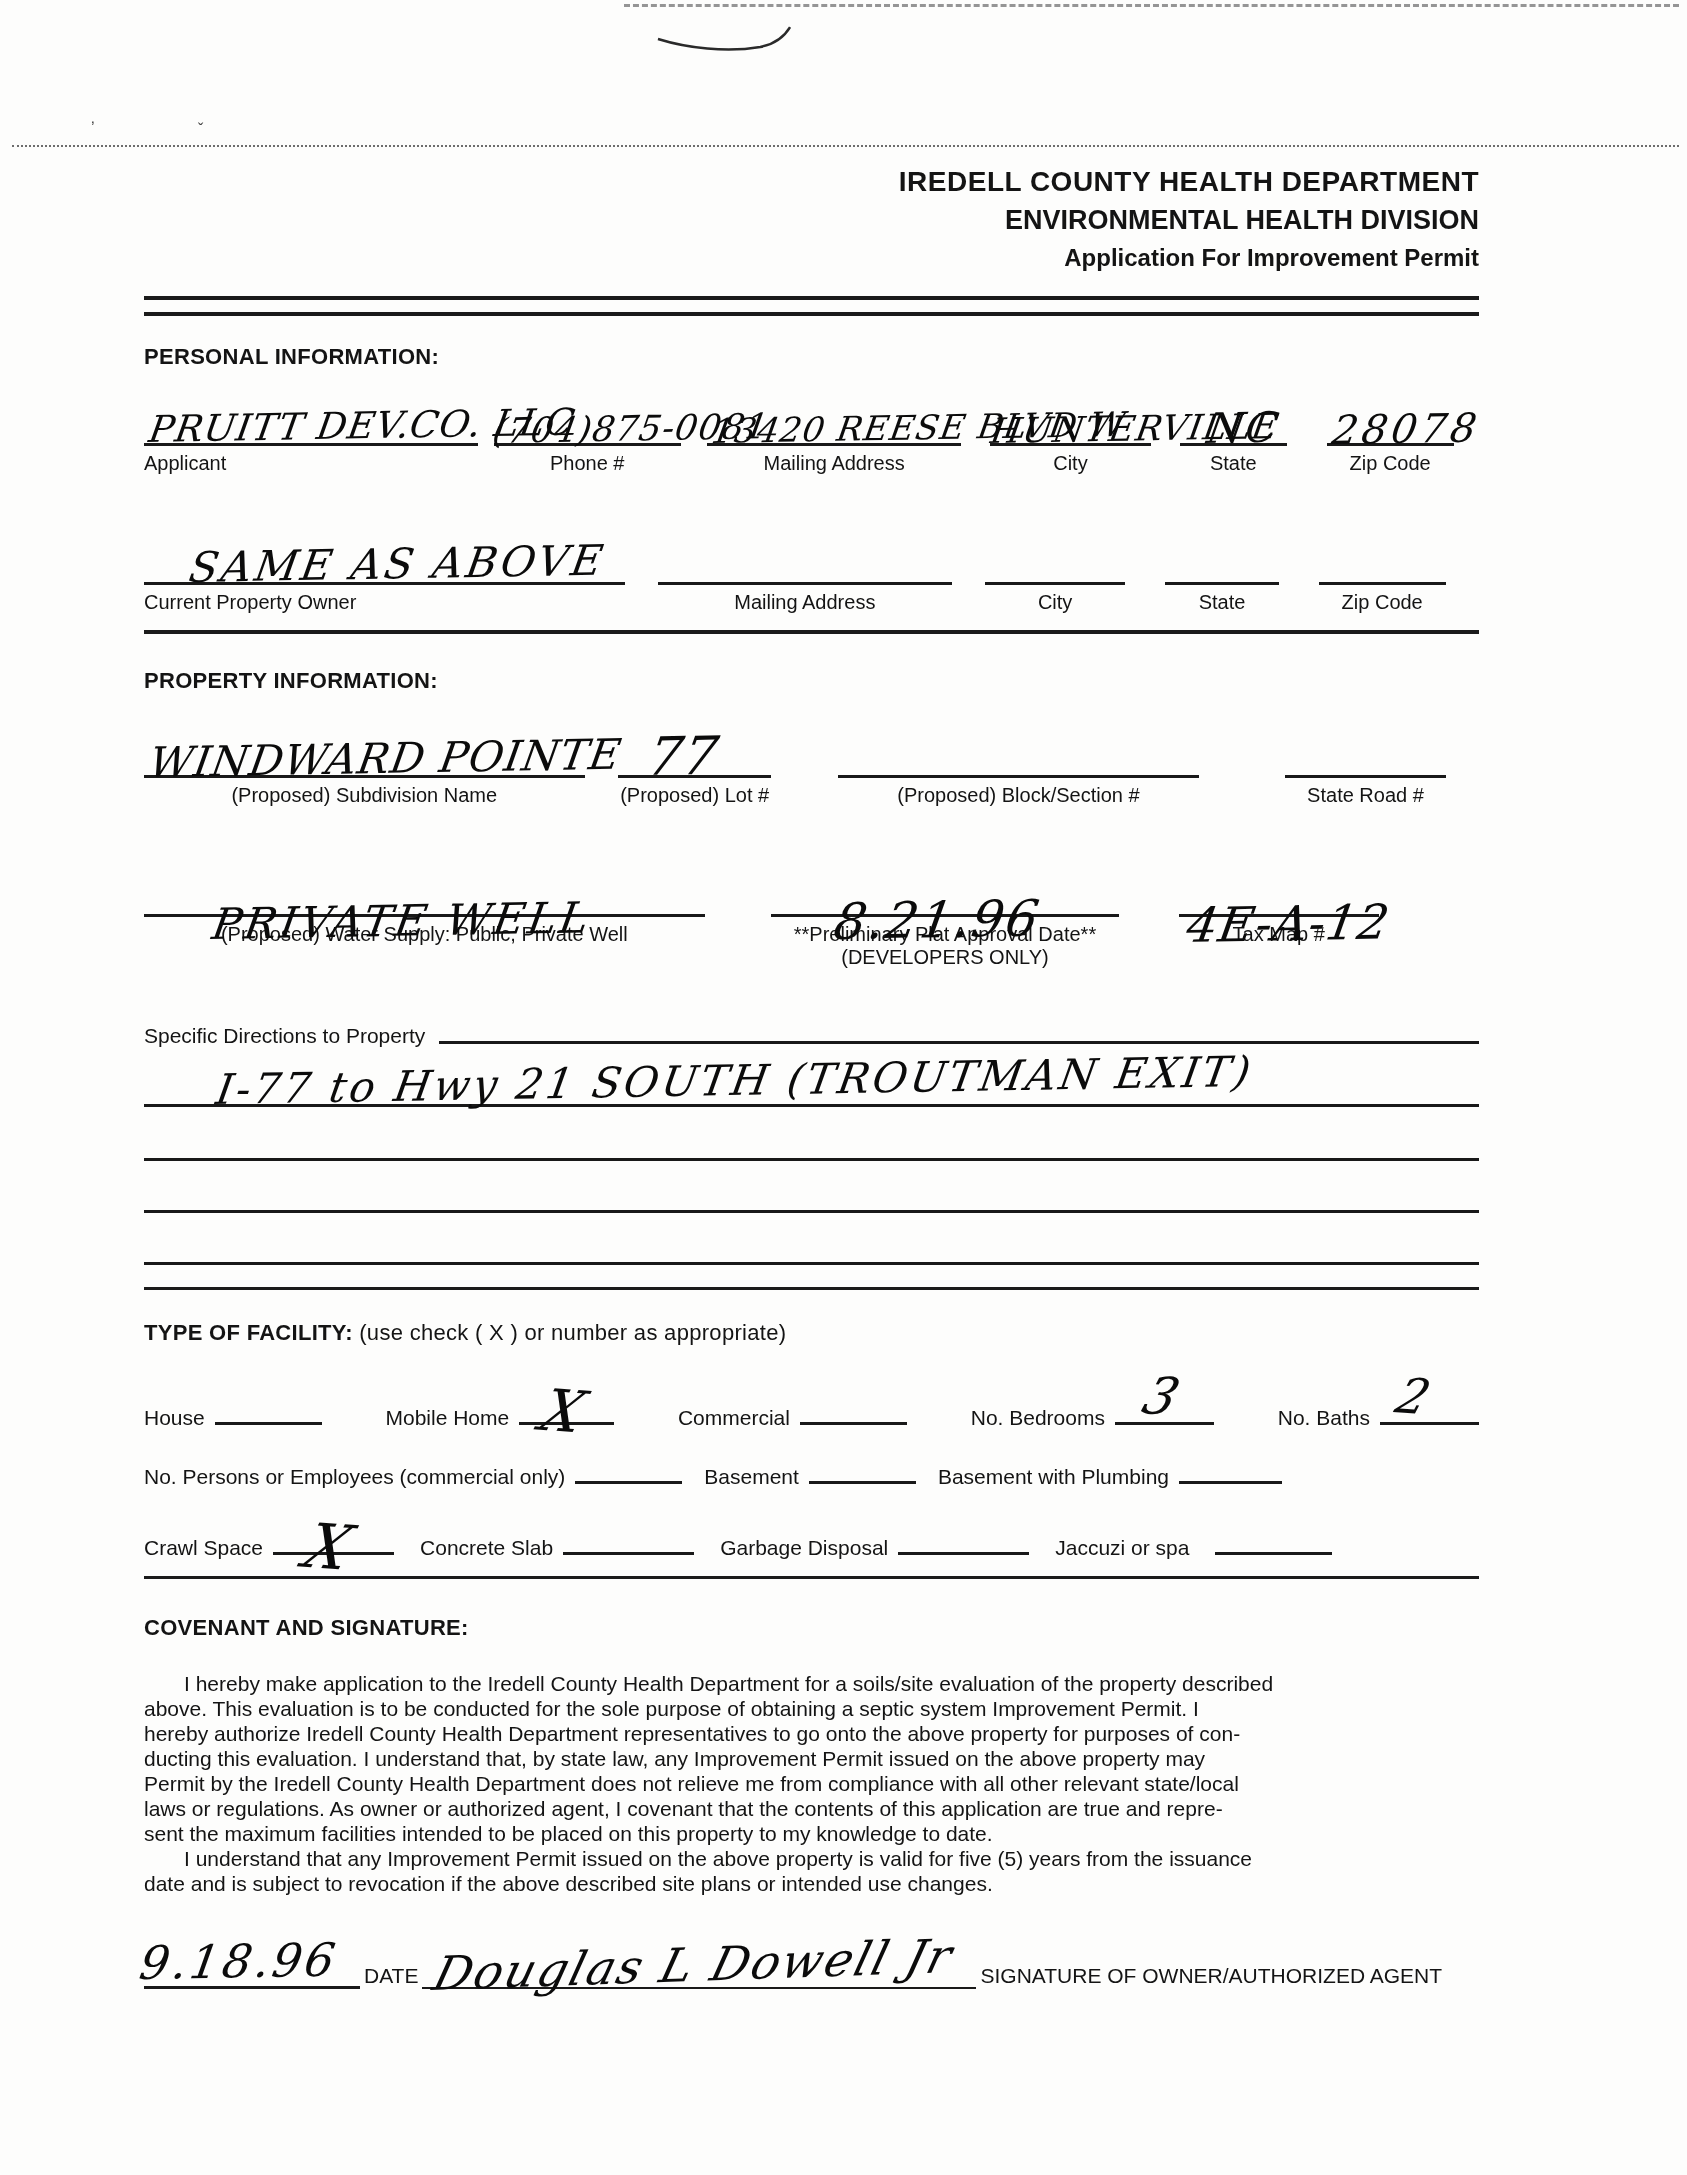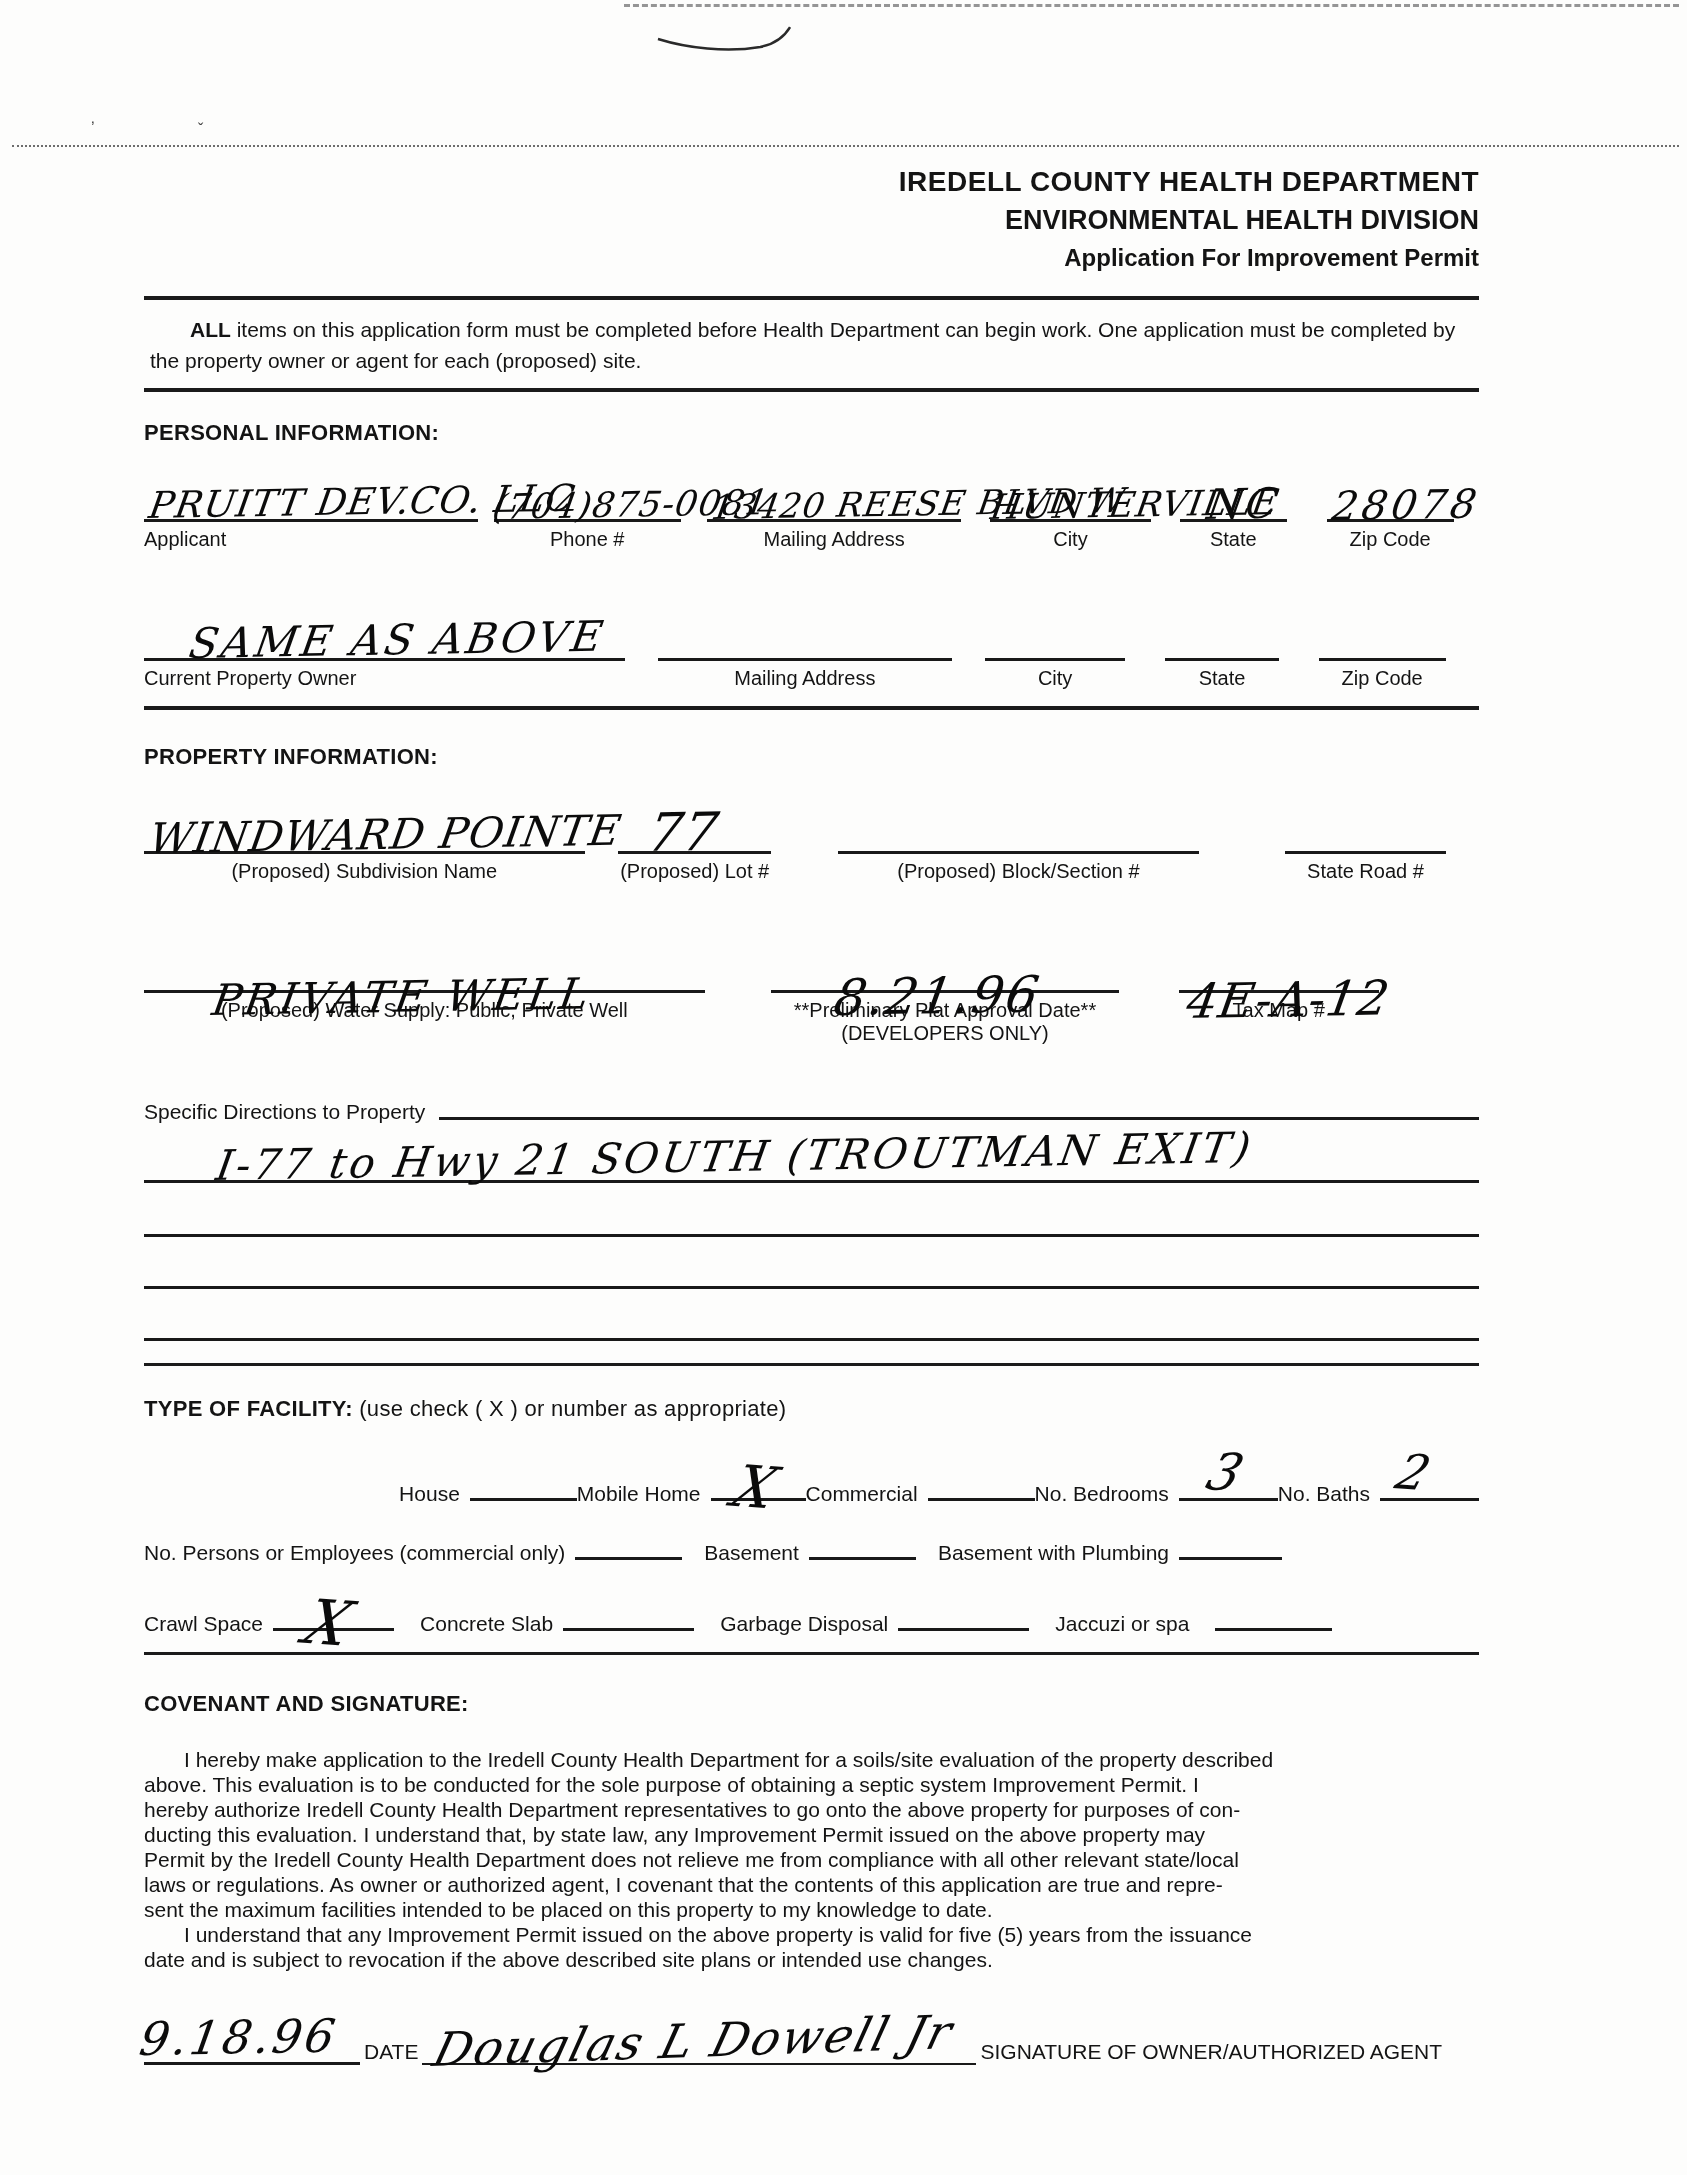--- a/index.html
+++ b/index.html
@@ -39,21 +39,21 @@
   .flabel2 { font-size:20px; text-align:center; white-space:nowrap; }
 
   .hw {
     font-family:"DejaVu Serif", serif; font-style:italic; color:#0b0b0b;
     white-space:nowrap; letter-spacing:1px;
     transform:skewX(-10deg) rotate(-1deg); transform-origin:left bottom;
   }
   .field .hw { position:absolute; bottom:30px; left:2px; z-index:2; }
 
   
-  .f-row { display:flex; align-items:baseline; justify-content:flex-end; font-size:21px; }
+  .f-row { display:flex; align-items:baseline; justify-content:space-between; font-size:21px; }
   .f-item { display:flex; align-items:baseline; white-space:nowrap; }
   .f-blank { display:inline-block; border-bottom:3px solid #191919; height:22px; position:relative; margin-left:10px; }
   .f-hw { position:absolute; font-family:"DejaVu Serif", serif; font-style:italic; color:#0b0b0b;
           transform:skewX(-14deg) rotate(4deg); }
 
   .dir-row { display:flex; align-items:flex-end; font-size:21px; }
   .dir-line { flex:1; border-bottom:3px solid #191919; margin-left:14px; height:0; margin-bottom:4px; }
   .hw-line { position:relative; border-bottom:3px solid #191919; }
   .hw-line .hw { position:absolute; }
 
@@ -89,21 +89,20 @@
   <div class="content">
 
     <div class="header">
       <div class="h1">IREDELL COUNTY HEALTH DEPARTMENT</div>
       <div class="h2">ENVIRONMENTAL HEALTH DIVISION</div>
       <div class="h3">Application For Improvement Permit</div>
     </div>
 
     <div class="rule-heavy" style="margin-top:24px;"></div>
 
-    <div class="intro"><span class="lead">ALL</span><span> items on this application form must be completed before Health Department can begin work. One application must be completed by the property owner or agent for each (proposed) site.</span></div>
 
     <div class="rule-heavy" style="margin-top:12px;"></div>
 
     <div class="sect-head" style="margin-top:28px;">PERSONAL INFORMATION:</div>
 
     <div class="field-row" style="margin-top:2px;">
       <div class="field" style="width:25%; padding-top:71px;">
         <div class="hw" style="font-size:37px; bottom:24px;">PRUITT DEV.CO. LLC</div>
         <div class="rule"></div>
         <div class="flabel left">Applicant</div>

